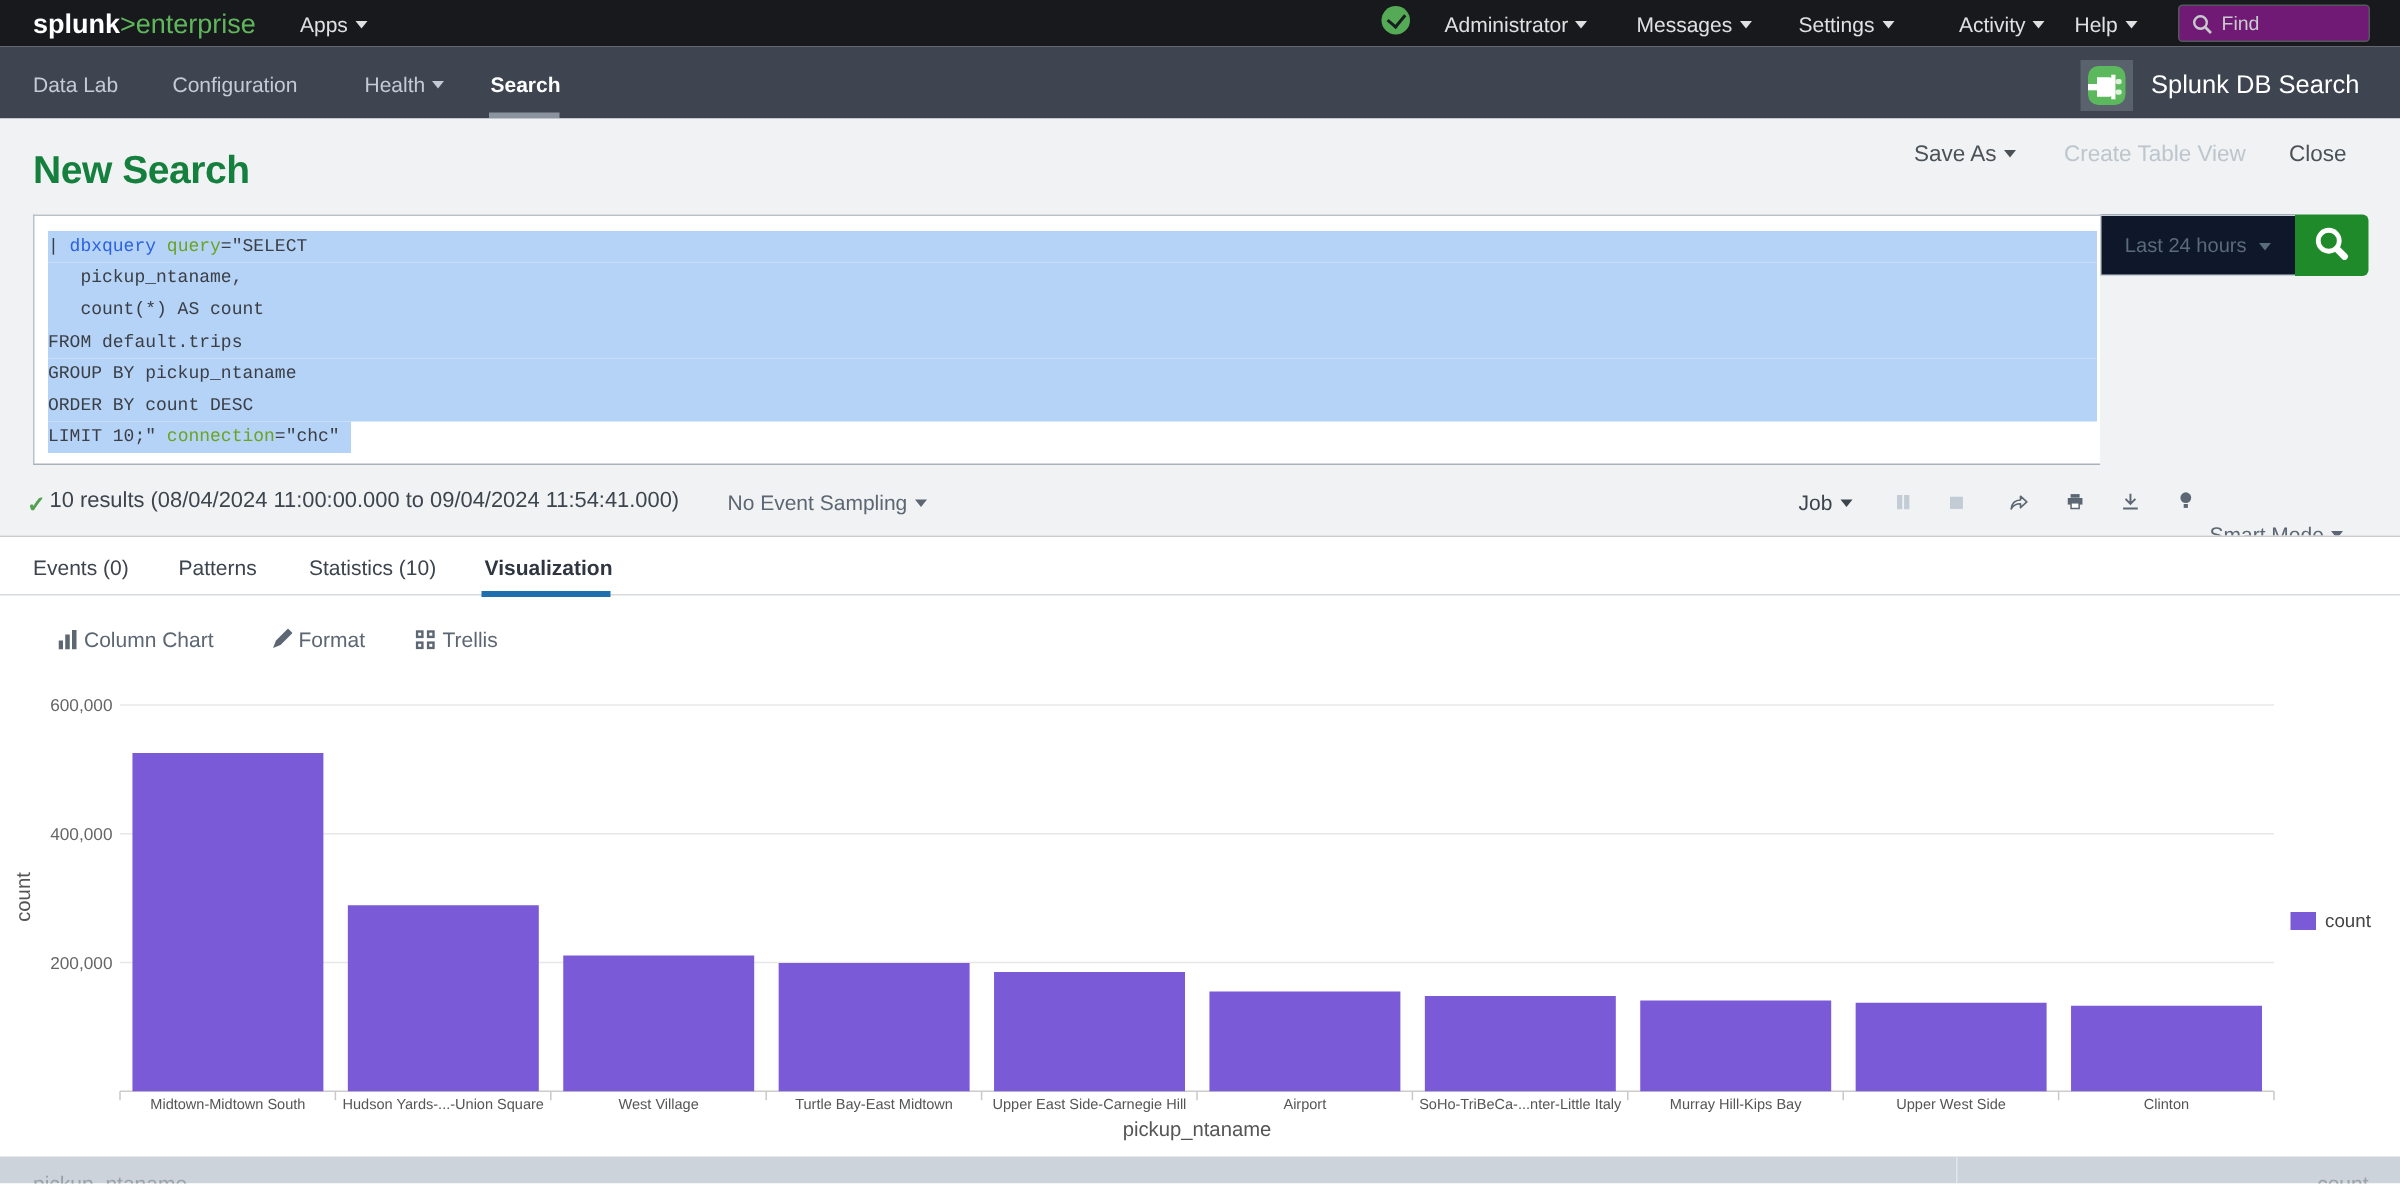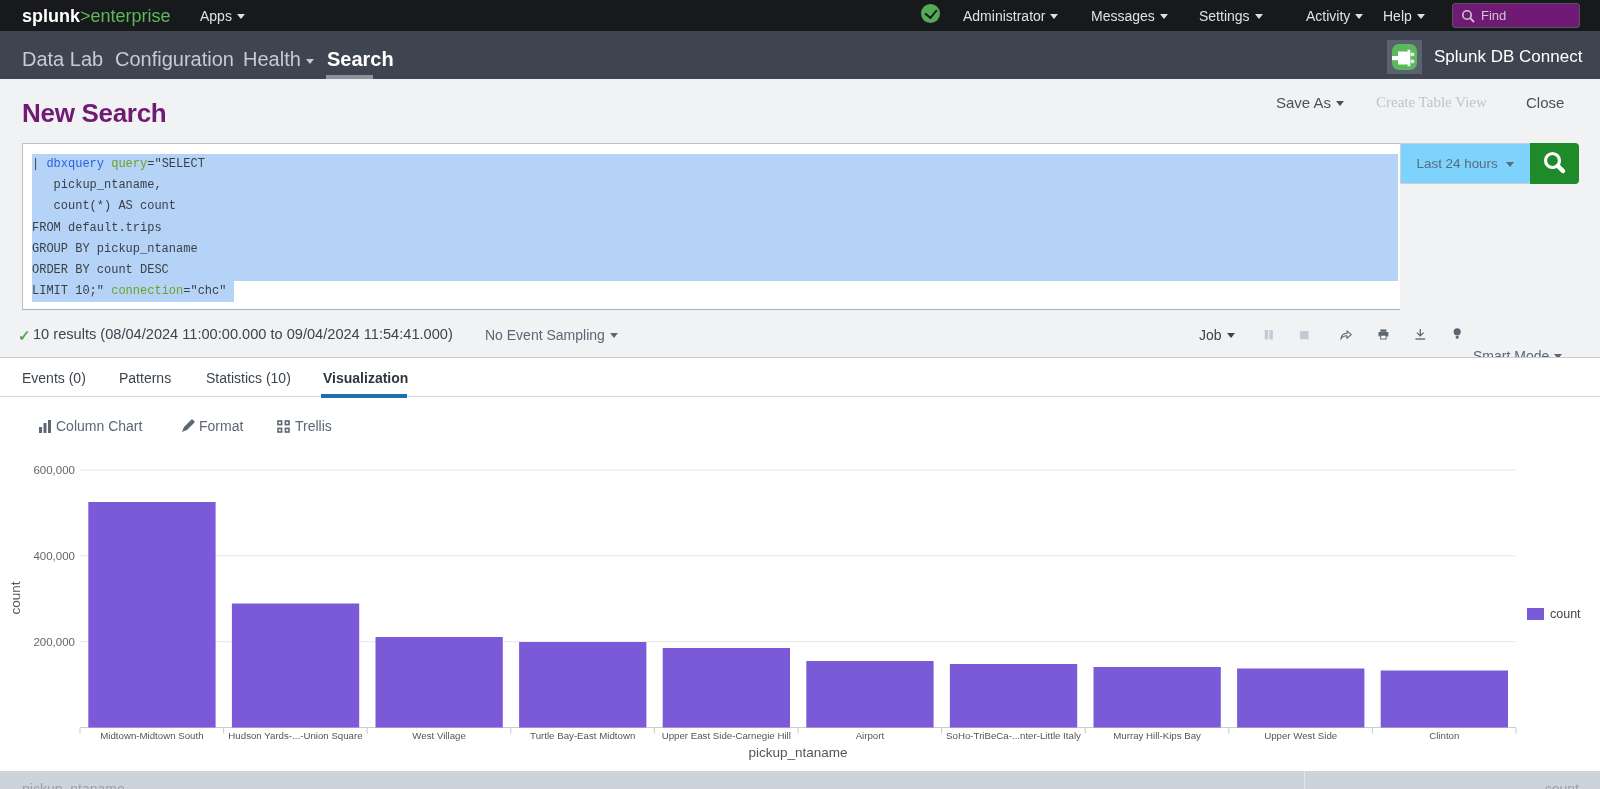--- a/index.html
+++ b/index.html
@@ -14,42 +14,42 @@
 .topitem { position:absolute; top:8px; color:#e0e0e0; font-size:14px; }
 .caret { display:inline-block; width:0; height:0; border-left:4px solid transparent; border-right:4px solid transparent; border-top:5px solid currentColor; vertical-align:2px; margin-left:5px; }
 #findbox { position:absolute; left:1452px; top:3px; width:128px; height:25px; background:#701a75; border:1px solid #54585c; border-radius:3px; color:#c8cbce; font-size:13px; line-height:23px; }
 #findbox .mag { position:absolute; left:8px; top:5px; }
 #findbox .txt { position:absolute; left:28px; top:0px; }
 .greencheck { position:absolute; left:921px; top:4px; width:19px; height:19px; border-radius:50%; background:#55ab55; }
 .greencheck:after { content:""; position:absolute; left:6px; top:3px; width:6px; height:9px; border:solid #191c20; border-width:0 2px 2px 0; transform:rotate(40deg); }
 
 
 #appbar { position:absolute; left:0; top:31px; width:1600px; height:48px; background:#3e4550; }
-.appnav { position:absolute; top:17px; font-size:20px; color:#c3cbd4; }
+.appnav { position:absolute; top:17px; font-size:14px; color:#c3cbd4; }
 .appnav.active { color:#fff; font-weight:bold; }
 #searchunderline { position:absolute; left:326px; top:44px; width:47px; height:4px; background:#8a939e; }
 #appicon { position:absolute; left:1387px; top:9px; width:35px; height:34px; background:#59626d; }
 #appicon svg { position:absolute; left:3px; top:2px; }
 #apptitle { position:absolute; left:1434px; top:16px; color:#fff; font-size:17px; font-weight:500; }
 
 
 #band { position:absolute; left:0; top:79px; width:1600px; height:278px; background:#f0f2f4; }
-#newsearch { position:absolute; left:22px; top:98px; font-size:26px; font-weight:bold; color:#701a75; letter-spacing:-0.3px; }
+#newsearch { position:absolute; left:22px; top:98px; font-size:26px; font-weight:bold; color:#15803d; letter-spacing:-0.3px; }
 .hdract { position:absolute; top:94px; font-size:15px; color:#4a5258; }
 .hdract.disabled { color:#bdc5cd; }
 
 
 #searchbox { position:absolute; left:22px; top:143px; width:1378px; height:167px; background:#fff; border:1px solid #b9c1c9; border-right:none; border-bottom-color:#a9b1bb; }
 #query { position:absolute; left:8px; top:10px; font-family:"Liberation Mono", monospace; font-size:12px; line-height:21.2px; color:#3a3f45; white-space:pre; }
 #query .line { padding-left:1px; height:21.2px; }
 #query .sel { background:#b5d2f7; display:block; width:1366px; }
 #query .sel.last { width:202px; }
 .tok-cmd { color:#2b62e0; }
 .tok-attr { color:#6aa421; }
-#timepicker { position:absolute; left:1400px; top:143px; width:130px; height:41px; background:#7dd3fc; border:1px solid #c9d1d8; border-right:none; font-size:13.4px; color:#5a6b7a; text-align:center; line-height:39px; }
+#timepicker { position:absolute; left:1400px; top:143px; width:130px; height:41px; background:#0f172a; border:1px solid #c9d1d8; border-right:none; font-size:13.4px; color:#5a6b7a; text-align:center; line-height:39px; }
 #gobtn { position:absolute; left:1530px; top:143px; width:49px; height:41px; background:#1f8a29; border-radius:0 4px 4px 0; }
 
 
 #resultsbar { position:absolute; left:0; top:310px; width:1600px; height:47px; }
 #resultsbar .check { position:absolute; left:18px; top:17px; color:#53a051; font-size:15px; font-weight:bold; }
 #resulttext { position:absolute; left:33px; top:16px; font-size:14.6px; color:#3c444d; }
 #sampling { position:absolute; left:485px; top:17px; font-size:14px; color:#5c6773; }
 #jobrow { position:absolute; left:1196px; top:17px; font-size:14px; color:#3c444d; }
 .icon { position:absolute; top:14px; }
 
@@ -103,27 +103,27 @@
         <rect x="5" y="4" width="25" height="26" rx="7" fill="#5cb85c"></rect>
         <g fill="#fff">
           <rect x="5" y="16" width="7" height="4.2"></rect>
           <path d="M11 11.5 h8 a3 3 0 0 1 3 3 v7 a3 3 0 0 1 -3 3 h-8 z"></path>
           <rect x="20.5" y="9.8" width="2.8" height="16.4"></rect>
           <rect x="23.3" y="12.6" width="4.2" height="3.6" rx="1.6" opacity="0.8"></rect>
           <rect x="23.3" y="19.6" width="4.2" height="3.6" rx="1.6" opacity="0.8"></rect>
         </g>
       </svg>
     </div>
-    <div id="apptitle">Splunk DB Connect</div>
+    <div id="apptitle">Splunk DB Search</div>
   </div>
 
   <div id="band"></div>
   <div id="newsearch">New Search</div>
   <div class="hdract" style="left:1276px;">Save As<span class="caret"></span></div>
-  <div class="hdract disabled" style="left:1376px;font-family:Liberation Serif, serif;">Create Table View</div>
+  <div class="hdract disabled" style="left:1376px;">Create Table View</div>
   <div class="hdract" style="left:1526px;">Close</div>
 
   <div id="searchbox">
     <div id="query"><div class="line"><span class="sel">| <span class="tok-cmd">dbxquery</span> <span class="tok-attr">query</span>="SELECT</span></div><div class="line"><span class="sel">   pickup_ntaname,</span></div><div class="line"><span class="sel">   count(*) AS count</span></div><div class="line"><span class="sel">FROM default.trips</span></div><div class="line"><span class="sel">GROUP BY pickup_ntaname</span></div><div class="line"><span class="sel">ORDER BY count DESC</span></div><div class="line"><span class="sel last">LIMIT 10;" <span class="tok-attr">connection</span>="chc"</span></div></div>
   </div>
   <div id="timepicker">Last 24 hours <span class="caret" style="vertical-align:1px;"></span></div>
   <div id="gobtn">
     <svg width="47" height="41" viewBox="0 0 47 41">
         <circle cx="22.5" cy="17.5" r="7" fill="none" stroke="#fff" stroke-width="3.2"></circle>
         <line x1="28" y1="23" x2="33" y2="28" stroke="#fff" stroke-width="4.5" stroke-linecap="round"></line>

